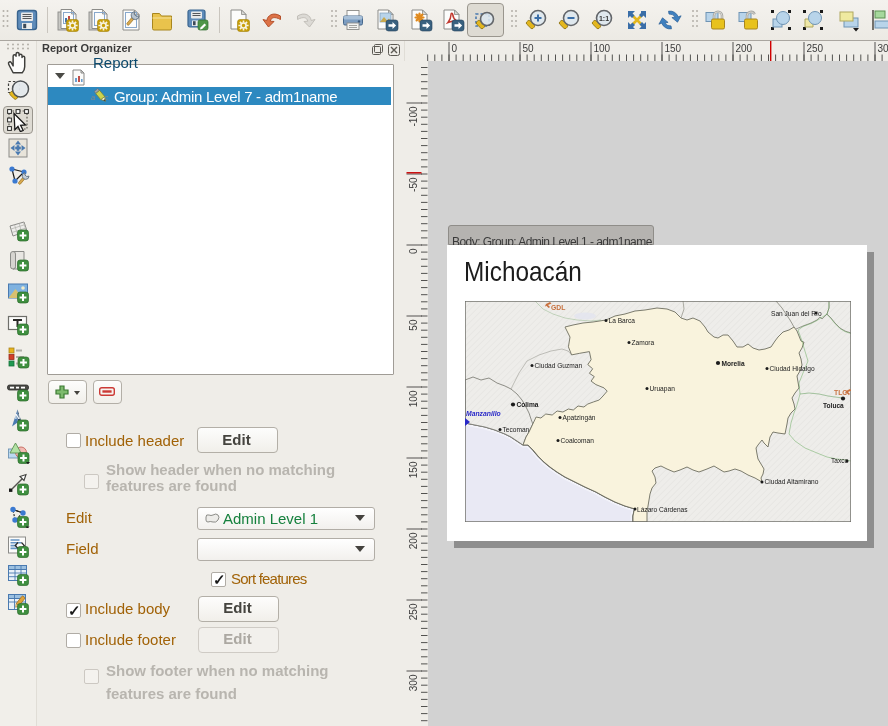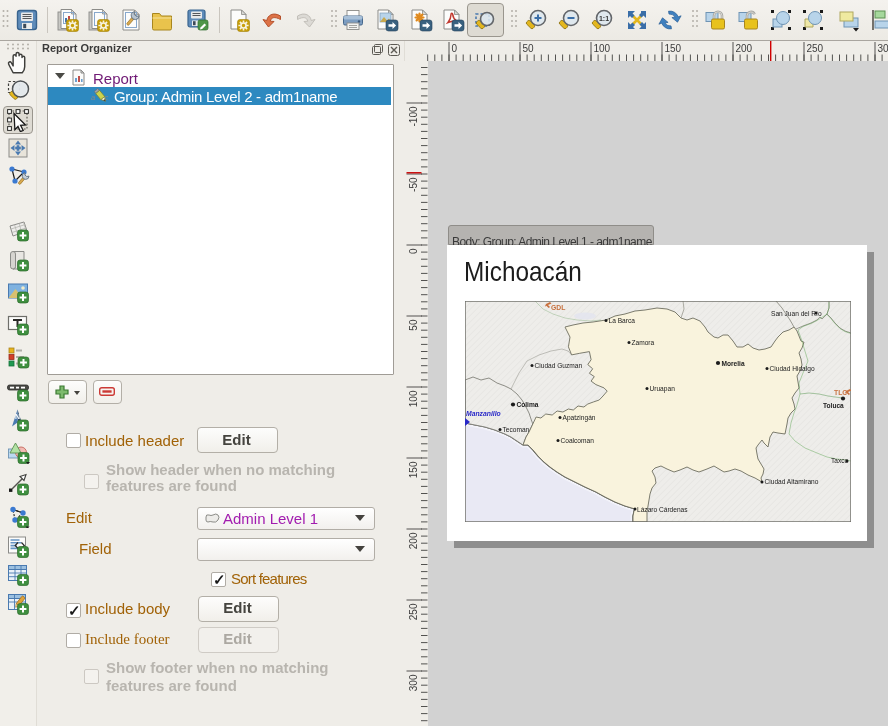--- a/index.html
+++ b/index.html
@@ -42,33 +42,33 @@
 
 <div class="abs" style="left:47px;top:64px;width:345px;height:309px;background:#fff;border:1px solid #a09c96;border-radius:1px;"></div>
 <div class="abs" style="left:55px;top:73px;width:0;height:0;border-left:5px solid transparent;border-right:5px solid transparent;border-top:6px solid #4a4a46;"></div>
 <svg class="abs" style="left:70px;top:69px" width="17" height="17" viewBox="0 0 17 17">
   <path d="M3 1 h8 l3 3 v12 h-11 z" fill="#fbfbfa" stroke="#8a8a88"></path>
   <path d="M11 1 l3 3 h-3 z" fill="#d6d6d4" stroke="#8a8a88"></path>
   <rect x="5" y="9" width="2" height="4" fill="#6a9fd0"></rect>
     <rect x="8" y="7" width="2" height="6" fill="#c0504a"></rect>
     <rect x="11" y="10" width="1.6" height="3" fill="#6a9fd0"></rect>
 </svg>
-<div class="abs" style="left:93px;top:70px;font-size:15px;color:#701a75;text-align:right;">Report</div>
+<div class="abs" style="left:93px;top:54px;font-size:15px;color:#0c4a6e;text-align:right;">Report</div>
 <div class="abs" style="left:48px;top:87px;width:343px;height:18px;background:#2d89c0;"></div>
 <svg class="abs" style="left:91px;top:88px" width="19" height="16" viewBox="0 0 19 16">
   <text x="0" y="11.5" font-size="7.5" fill="#8a8a85" font-style="italic">a</text>
   <text x="13.5" y="11.5" font-size="7.5" fill="#8a8a85" font-style="italic">c</text>
   <g transform="rotate(-40 9.5 8)">
     <rect x="7.6" y="0.5" width="4.6" height="2.6" fill="#9aa0a8" stroke="#62666c" stroke-width="0.5"></rect>
     <rect x="7.4" y="3.1" width="5" height="8" fill="#ccd44e" stroke="#7e8430" stroke-width="0.7"></rect>
     <path d="M7.6 11.1 h4.6 l-2.3 4.2 z" fill="#ece8c8" stroke="#7e8430" stroke-width="0.6"></path>
     <path d="M8.7 13.2 l1.2 2.1 1.2 -2.1 z" fill="#3a3a36"></path>
   </g>
 </svg>
-<div class="abs" style="left:114px;top:88px;font-size:15px;color:#fff;letter-spacing:-0.3px;">Group: Admin Level 2 - adm1name</div>
+<div class="abs" style="left:114px;top:88px;font-size:15px;color:#fff;letter-spacing:-0.3px;">Group: Admin Level 7 - adm1name</div>
 
 <div class="btn" style="left:48px;top:380px;width:37px;height:22px;"></div>
 <svg class="abs" style="left:55px;top:385px" width="26" height="14" viewBox="0 0 26 14">
   <path d="M5 1 h4 v4 h4 v4 h-4 v4 h-4 v-4 h-4 v-4 h4 z" fill="#7dbb6d" stroke="#3c7a34" stroke-width="1.2"></path>
   <path d="M19 6 l6 0 -3 4 z" fill="#44423e"></path>
 </svg>
 <div class="btn" style="left:93px;top:380px;width:27px;height:22px;"></div>
 <svg class="abs" style="left:99px;top:387px" width="16" height="9" viewBox="0 0 16 9">
   <rect x="0.7" y="0.7" width="14.6" height="7.6" rx="2" fill="#f6f4f0" stroke="#cc3a36" stroke-width="1.4"></rect>
   <rect x="3.4" y="3.3" width="9.2" height="2.4" fill="#cc3a36"></rect>
@@ -79,42 +79,42 @@
 <div class="btn" style="left:197px;top:427px;width:79px;height:24px;"></div>
 <div class="abs" style="left:197px;top:431px;width:79px;text-align:center;font-size:15px;font-weight:bold;color:#45443f;">Edit</div>
 <div class="cb gray" style="left:84px;top:474px;"></div>
 <div class="glbl" style="left:106px;top:462px;line-height:15.5px;">Show header when no matching<br>features are found</div>
 
 <div class="lbl" style="left:66px;top:509px;">Edit</div>
 <div class="combo" style="left:197px;top:507px;width:176px;height:21px;"></div>
 <svg class="abs" style="left:205px;top:513px" width="15" height="11" viewBox="0 0 15 11">
   <path d="M1 4 Q1 1 4 2 Q6 3 8 2 Q11 0 13 2 Q15 4 13 7 Q11 10 8 9 Q5 8 3 9 Q1 9 1 7 Z" fill="#edece9" stroke="#8c8c88"></path>
 </svg>
-<div class="abs" style="left:223px;top:510px;font-size:15px;color:#a21caf;">Admin Level 1</div>
+<div class="abs" style="left:223px;top:510px;font-size:15px;color:#15803d;">Admin Level 1</div>
 <div class="abs" style="left:355px;top:515px;width:0;height:0;border-left:5px solid transparent;border-right:5px solid transparent;border-top:6px solid #44423e;"></div>
-<div class="lbl" style="left:66px;top:540px;margin-left:13px;">Field</div>
+<div class="lbl" style="left:66px;top:540px;">Field</div>
 <div class="combo" style="left:197px;top:538px;width:176px;height:21px;"></div>
 <div class="abs" style="left:355px;top:546px;width:0;height:0;border-left:5px solid transparent;border-right:5px solid transparent;border-top:6px solid #44423e;"></div>
 
 <div class="cb" style="left:211px;top:572px;"></div>
 <div class="check" style="left:213px;top:571px;">✓</div>
 <div class="lbl" style="left:231px;top:570px;letter-spacing:-0.8px;">Sort features</div>
 
 <div class="cb" style="left:66px;top:603px;"></div>
 <div class="check" style="left:68px;top:602px;">✓</div>
 <div class="lbl" style="left:85px;top:600px;">Include body</div>
 <div class="btn" style="left:198px;top:596px;width:79px;height:24px;"></div>
 <div class="abs" style="left:198px;top:599px;width:79px;text-align:center;font-size:15px;font-weight:bold;color:#45443f;">Edit</div>
 
 <div class="cb" style="left:66px;top:633px;"></div>
-<div class="lbl" style="left:85px;top:631px;font-family:Liberation Serif, serif;">Include footer</div>
+<div class="lbl" style="left:85px;top:631px;">Include footer</div>
 <div class="btn dis" style="left:198px;top:627px;width:79px;height:24px;"></div>
 <div class="abs" style="left:198px;top:630px;width:79px;text-align:center;font-size:15px;font-weight:bold;color:#aca8a2;">Edit</div>
 <div class="cb gray" style="left:84px;top:669px;"></div>
-<div class="glbl" style="left:106px;top:659px;line-height:18px;">Show footer when no matching<br>features are found</div>
+<div class="glbl" style="left:106px;top:659px;line-height:23px;">Show footer when no matching<br>features are found</div>
 
 <svg class="abs" style="left:404px;top:41px;transform:translateZ(0);" width="484" height="20" viewBox="0 0 484 20">
 <path d="M23.7 13.5 V20 M30.8 13.5 V20 M37.9 13.5 V20 M45.0 13.5 V20 M52.1 13.5 V20 M59.2 13.5 V20 M66.3 13.5 V20 M73.4 13.5 V20 M80.5 13.5 V20 M87.6 13.5 V20 M94.7 13.5 V20 M101.8 13.5 V20 M108.9 13.5 V20 M116.0 13.5 V20 M123.1 13.5 V20 M130.2 13.5 V20 M137.3 13.5 V20 M144.4 13.5 V20 M151.5 13.5 V20 M158.6 13.5 V20 M165.7 13.5 V20 M172.8 13.5 V20 M179.9 13.5 V20 M187.0 13.5 V20 M194.1 13.5 V20 M201.2 13.5 V20 M208.3 13.5 V20 M215.4 13.5 V20 M222.5 13.5 V20 M229.6 13.5 V20 M236.7 13.5 V20 M243.8 13.5 V20 M250.9 13.5 V20 M258.0 13.5 V20 M265.1 13.5 V20 M272.2 13.5 V20 M279.3 13.5 V20 M286.4 13.5 V20 M293.5 13.5 V20 M300.6 13.5 V20 M307.7 13.5 V20 M314.8 13.5 V20 M321.9 13.5 V20 M329.0 13.5 V20 M336.1 13.5 V20 M343.2 13.5 V20 M350.3 13.5 V20 M357.4 13.5 V20 M364.5 13.5 V20 M371.6 13.5 V20 M378.7 13.5 V20 M385.8 13.5 V20 M392.9 13.5 V20 M400.0 13.5 V20 M407.1 13.5 V20 M414.2 13.5 V20 M421.3 13.5 V20 M428.4 13.5 V20 M435.5 13.5 V20 M442.6 13.5 V20 M449.7 13.5 V20 M456.8 13.5 V20 M463.9 13.5 V20 M471.0 13.5 V20 M478.1 13.5 V20 M45.0 1 V20 M116.0 1 V20 M187.0 1 V20 M258.0 1 V20 M329.0 1 V20 M400.0 1 V20 M471.0 1 V20" stroke="#4a4a48" stroke-width="0.95" fill="none"></path>
 <text x="47.5" y="11" font-size="10" fill="#3c3c3c">0</text>
     <text x="118.5" y="11" font-size="10" fill="#3c3c3c">50</text>
     <text x="189.5" y="11" font-size="10" fill="#3c3c3c">100</text>
     <text x="260.5" y="11" font-size="10" fill="#3c3c3c">150</text>
     <text x="331.5" y="11" font-size="10" fill="#3c3c3c">200</text>
     <text x="402.5" y="11" font-size="10" fill="#3c3c3c">250</text>
     <text x="473.5" y="11" font-size="10" fill="#3c3c3c">300</text>

